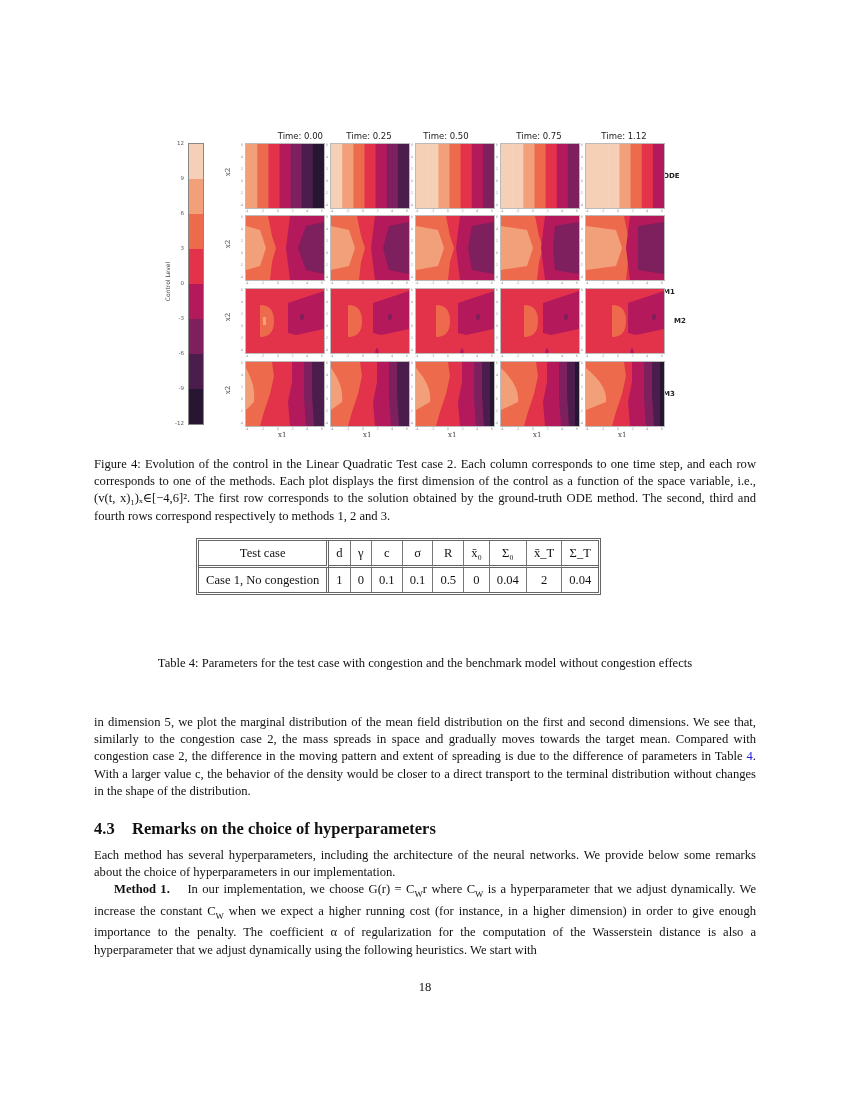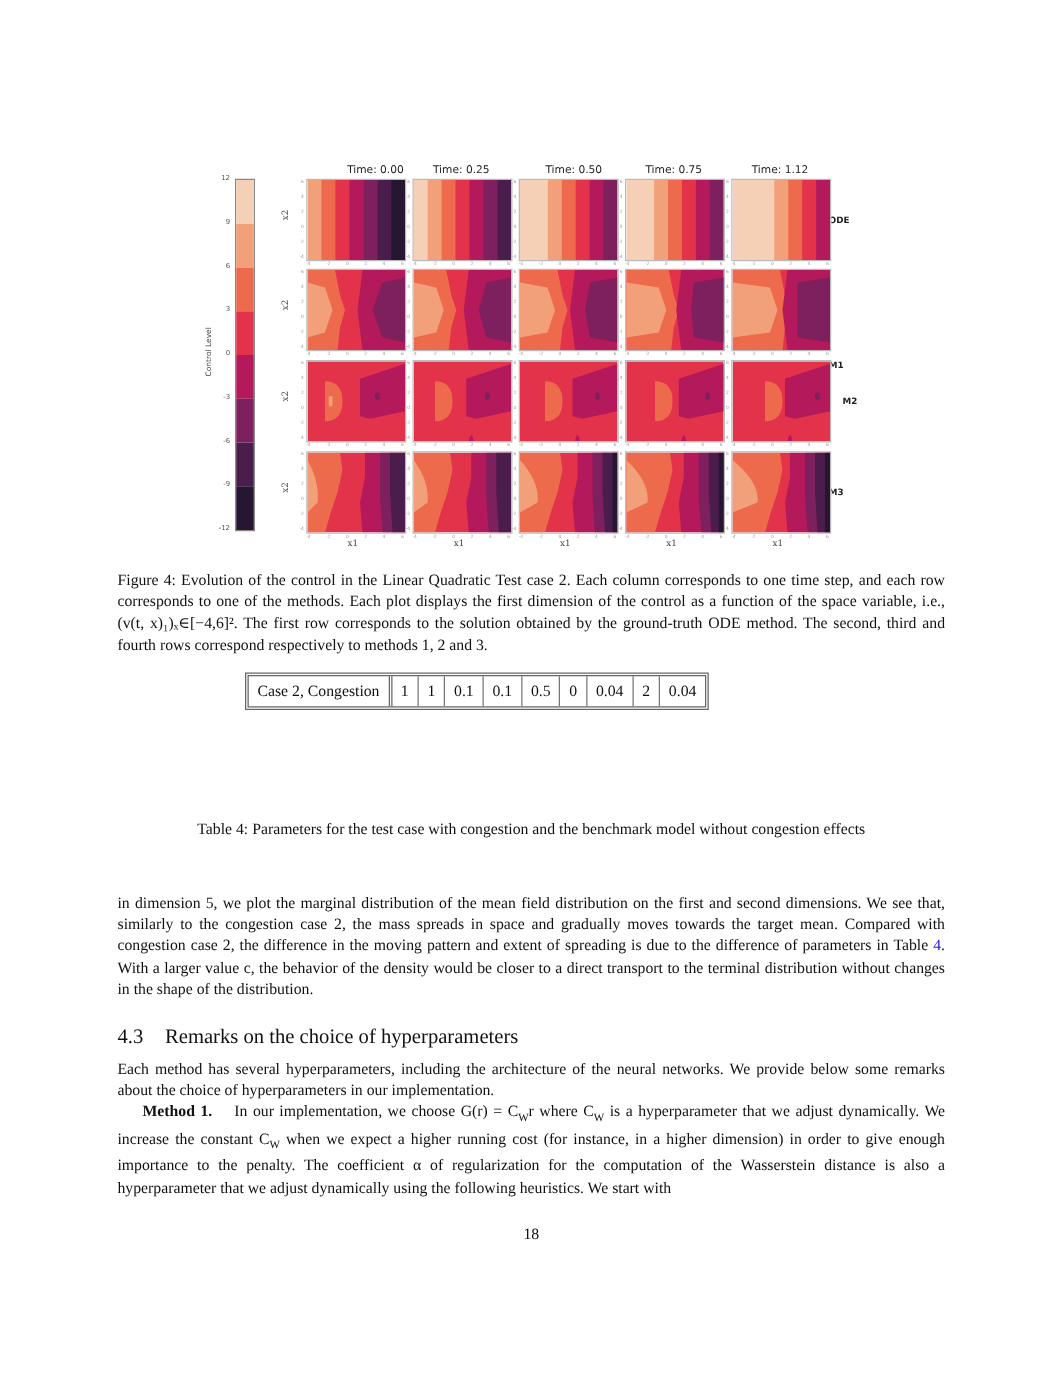--- a/index.html
+++ b/index.html
@@ -20,21 +20,21 @@
   .caption{position:absolute;left:94px;top:456px;width:662px;font-size:12.6px;line-height:17.2px;text-align:justify;}
   .mathi{}
   table.params{position:absolute;left:196px;top:538px;border-collapse:separate;border-spacing:0;font-size:12.6px;border:3px double #666;}
   table.params td,table.params th{border-right:1px solid #777;border-bottom:1px solid #777;padding:3px 7px;text-align:center;font-weight:normal;height:18px;}
   table.params tr:last-child td{border-bottom:none;}
   table.params td:last-child,table.params th:last-child{border-right:none;}
   table.params th.first,table.params td.first{border-right:3px double #666;}
   table.params tr.head th{border-bottom:3px double #666;}
   .tcaption{position:absolute;left:94px;top:656px;width:662px;text-align:center;font-size:12.6px;}
   .para{position:absolute;left:94px;width:662px;font-size:12.6px;line-height:17.2px;text-align:justify;}
-  .heading{position:absolute;left:94px;top:819px;font-size:16.5px;font-weight:normal;}
+  .heading{position:absolute;left:94px;top:819px;font-size:16.5px;font-weight:bold;}
   .heading span.num{display:inline-block;width:38px;}
   .ref{color:#1a1ae6;}
   .pagenum{position:absolute;left:0;width:850px;top:980px;text-align:center;font-size:12.6px;}
   sub{font-size:70%;}
 </style>
 </head>
 <body>
 
 <div class="figure">
 
@@ -56,21 +56,21 @@
       <div class="cbar-tick" style="top: 117px;">3</div>
       <div class="cbar-tick" style="top: 152px;">0</div>
       <div class="cbar-tick" style="top: 187px;">-3</div>
       <div class="cbar-tick" style="top: 222px;">-6</div>
       <div class="cbar-tick" style="top: 257px;">-9</div>
       <div class="cbar-tick" style="top: 292px;">-12</div>
     </div>
 
   <div class="ctitle" style="left:85px;top:3px;text-align:right;">Time: 0.00</div>
   <div class="ctitle" style="left:170px;top:3px;">Time: 0.25</div>
-  <div class="ctitle" style="left:260px;top:3px;">Time: 0.50</div>
+  <div class="ctitle" style="left:247px;top:3px;">Time: 0.50</div>
   <div class="ctitle" style="left:340px;top:3px;">Time: 0.75</div>
   <div class="ctitle" style="left:425px;top:3px;">Time: 1.12</div>
 
   <div class="rlabel" style="left:503px;top:44px;">ODE</div>
   <div class="rlabel" style="left:503px;top:116px;margin-top:44px;">M1</div>
   <div class="rlabel" style="left:514px;top:189px;">M2</div>
   <div class="rlabel" style="left:503px;top:262px;">M3</div>
 
   <div class="ytitle" style="left:64px;top:40px;">x2</div>
   <div class="ytitle" style="left:64px;top:112px;">x2</div>
@@ -608,24 +608,36 @@
       </div>
     </div>
 </div>
 
 <div class="caption">
   <span>Figure 4: Evolution of the control in the Linear Quadratic Test case 2. Each column corresponds to one time step, and each row corresponds to one of the methods. Each plot displays the first dimension of the control as a function of the space variable, i.e., </span><span class="mathi">(v(t, x)₁)ₓ∈[−4,6]²</span><span>. The first row corresponds to the solution obtained by the ground-truth ODE method. The second, third and fourth rows correspond respectively to methods 1, 2 and 3.</span>
 </div>
 
 <table class="params">
   <tbody>
+      <tr class="head">
+    <th class="first">Test case</th>
+    <th class="mathi">d</th>
+    <th class="mathi">γ</th>
+    <th class="mathi">c</th>
+    <th class="mathi">σ</th>
+    <th class="mathi">R</th>
+    <th class="mathi">x̄₀</th>
+    <th>Σ₀</th>
+    <th class="mathi">x̄_T</th>
+    <th>Σ_T</th>
+  </tr>
   <tr>
-    <td class="first">Case 2, Congestion</td>
+    <td class="first">Case 1, No congestion</td>
     <td>1</td>
-    <td>1</td>
+    <td>0</td>
     <td>0.1</td>
     <td>0.1</td>
     <td>0.5</td>
     <td>0</td>
     <td>0.04</td>
     <td>2</td>
     <td>0.04</td>
   </tr>
 </tbody>
   </table>

